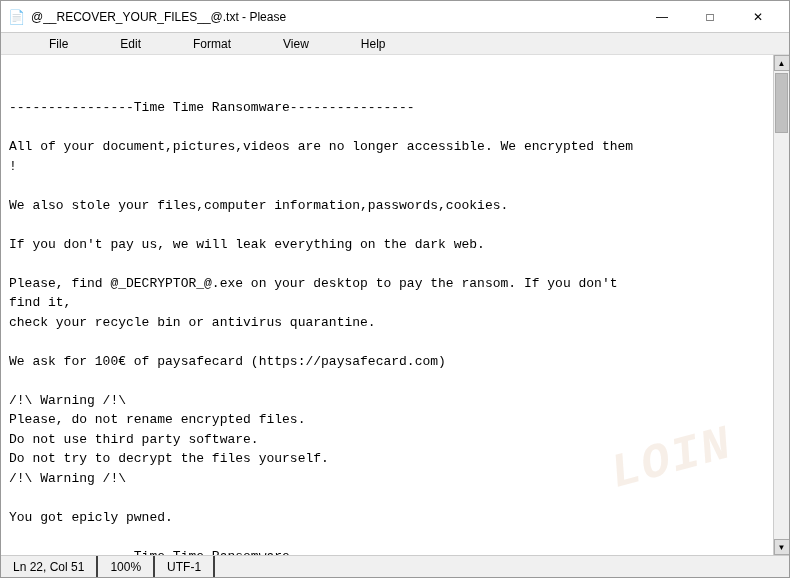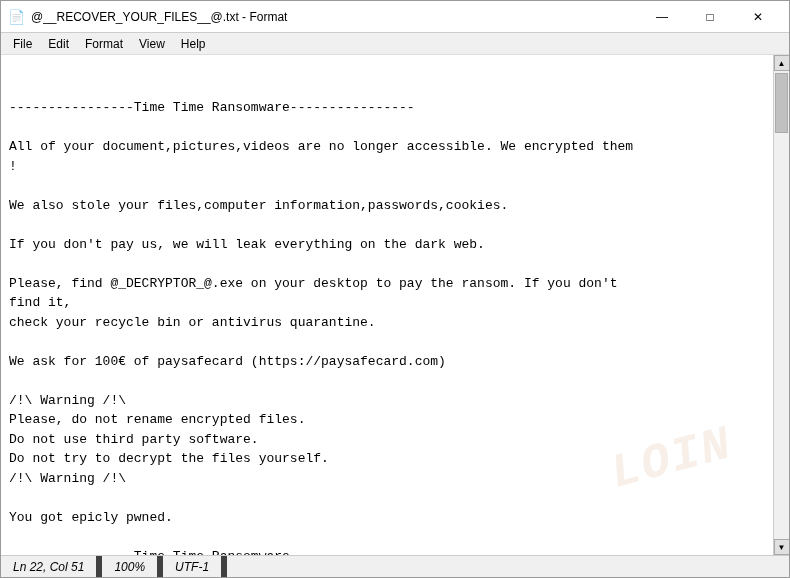--- a/index.html
+++ b/index.html
@@ -88,20 +88,21 @@
     }
 
     .menu-item {
       padding: 18px 8px;
       font-size: 12px;
       color: #000;
       cursor: pointer;
       height: 100%;
       display: flex;
       align-items: center;
+      margin-left: 36px;
     }
 
     .content-area {
       flex: 1;
       display: flex;
       overflow: hidden;
       background: #fff;
     }
 
     .text-editor {
@@ -163,25 +164,24 @@
       display: flex;
       align-items: center;
       height: 22px;
       padding: 0 8px;
       font-size: 12px;
       color: #000;
     }
 
     .status-item {
       padding: 0 12px;
-      border-right: 6px solid #404040;
+      border-right: 2px solid #404040;
       height: 100%;
       display: flex;
       align-items: center;
-      font-style: italic;
     }
 
     .status-item:first-child {
       padding-left: 4px;
     }
 
     .watermark {
       position: absolute;
       bottom: 60px;
       right: 40px;
@@ -197,21 +197,21 @@
 </head>
 <body>
 
 <div class="window">
 
   <div class="title-bar">
     <div class="title-bar-left">
       <div class="title-bar-icon">
         <span>📄</span>
       </div>
-      <span class="title-bar-title">@__RECOVER_YOUR_FILES__@.txt - Format</span>
+      <span class="title-bar-title">@__RECOVER_YOUR_FILES__@.txt - Please</span>
     </div>
     <div class="title-bar-controls">
       <button class="title-btn">—</button>
       <button class="title-btn">□</button>
       <button class="title-btn close">✕</button>
     </div>
   </div>
 
   <div class="menu-bar">
     <div class="menu-item">File</div>

